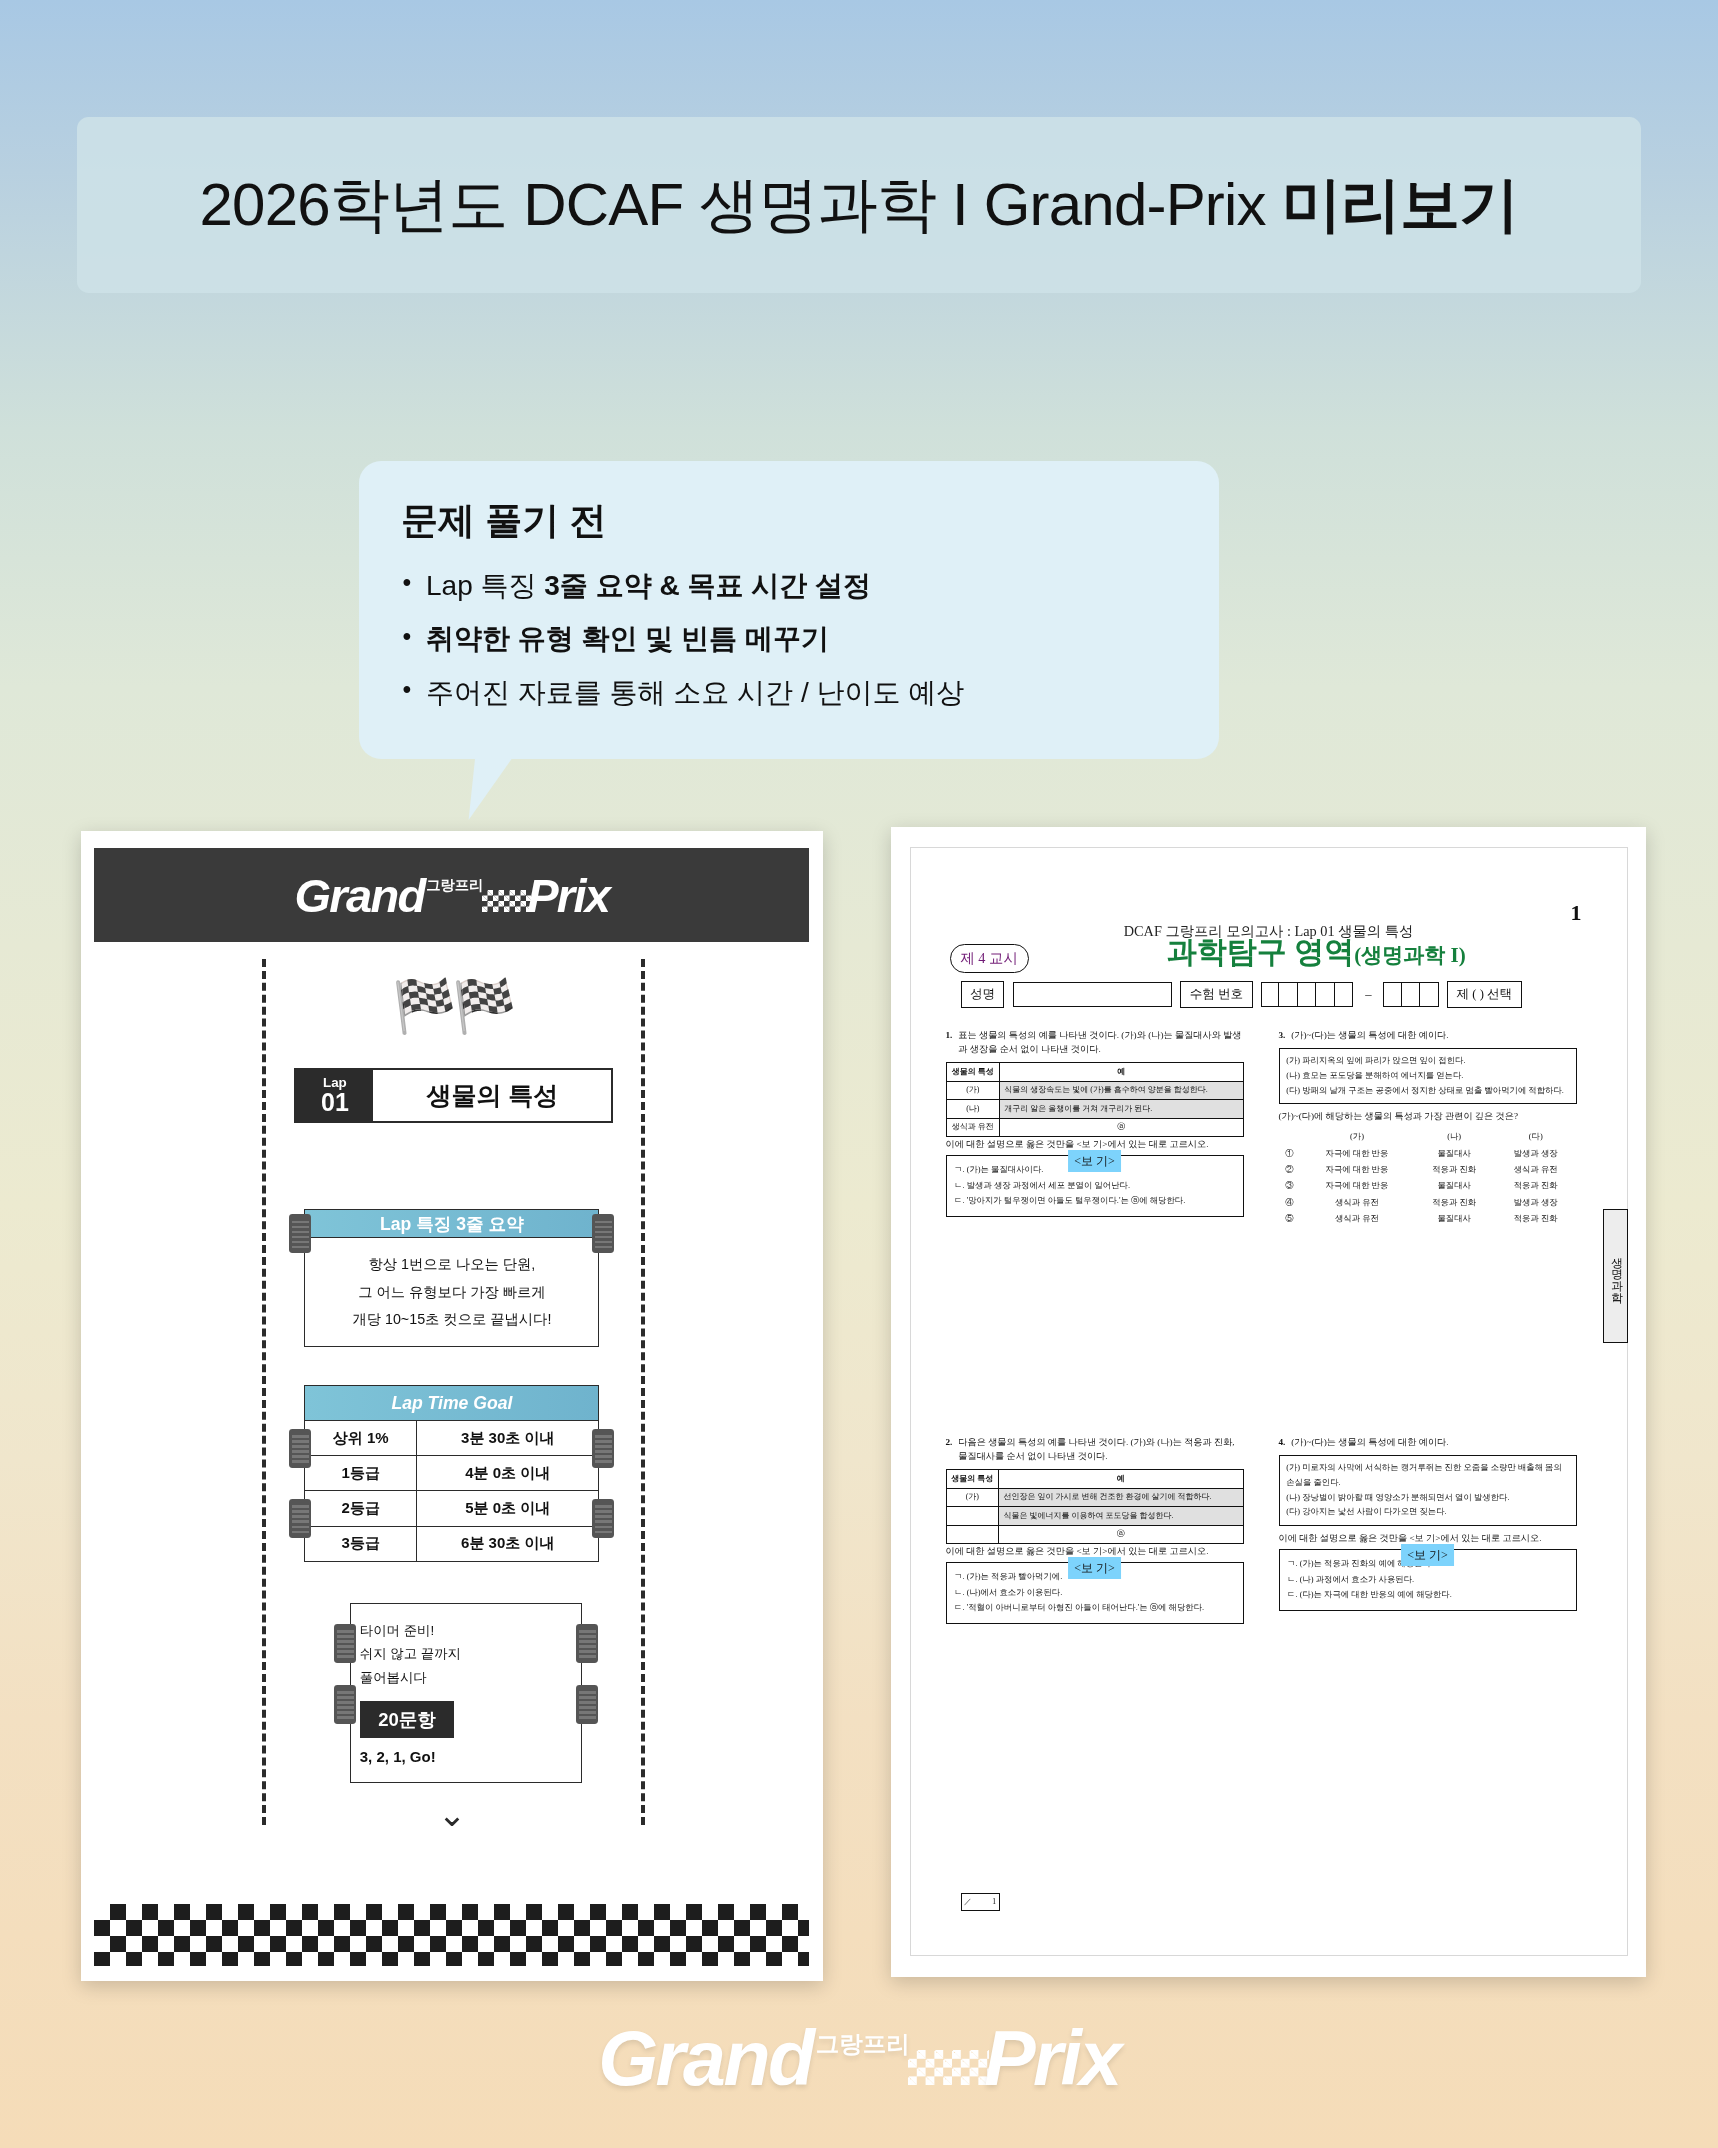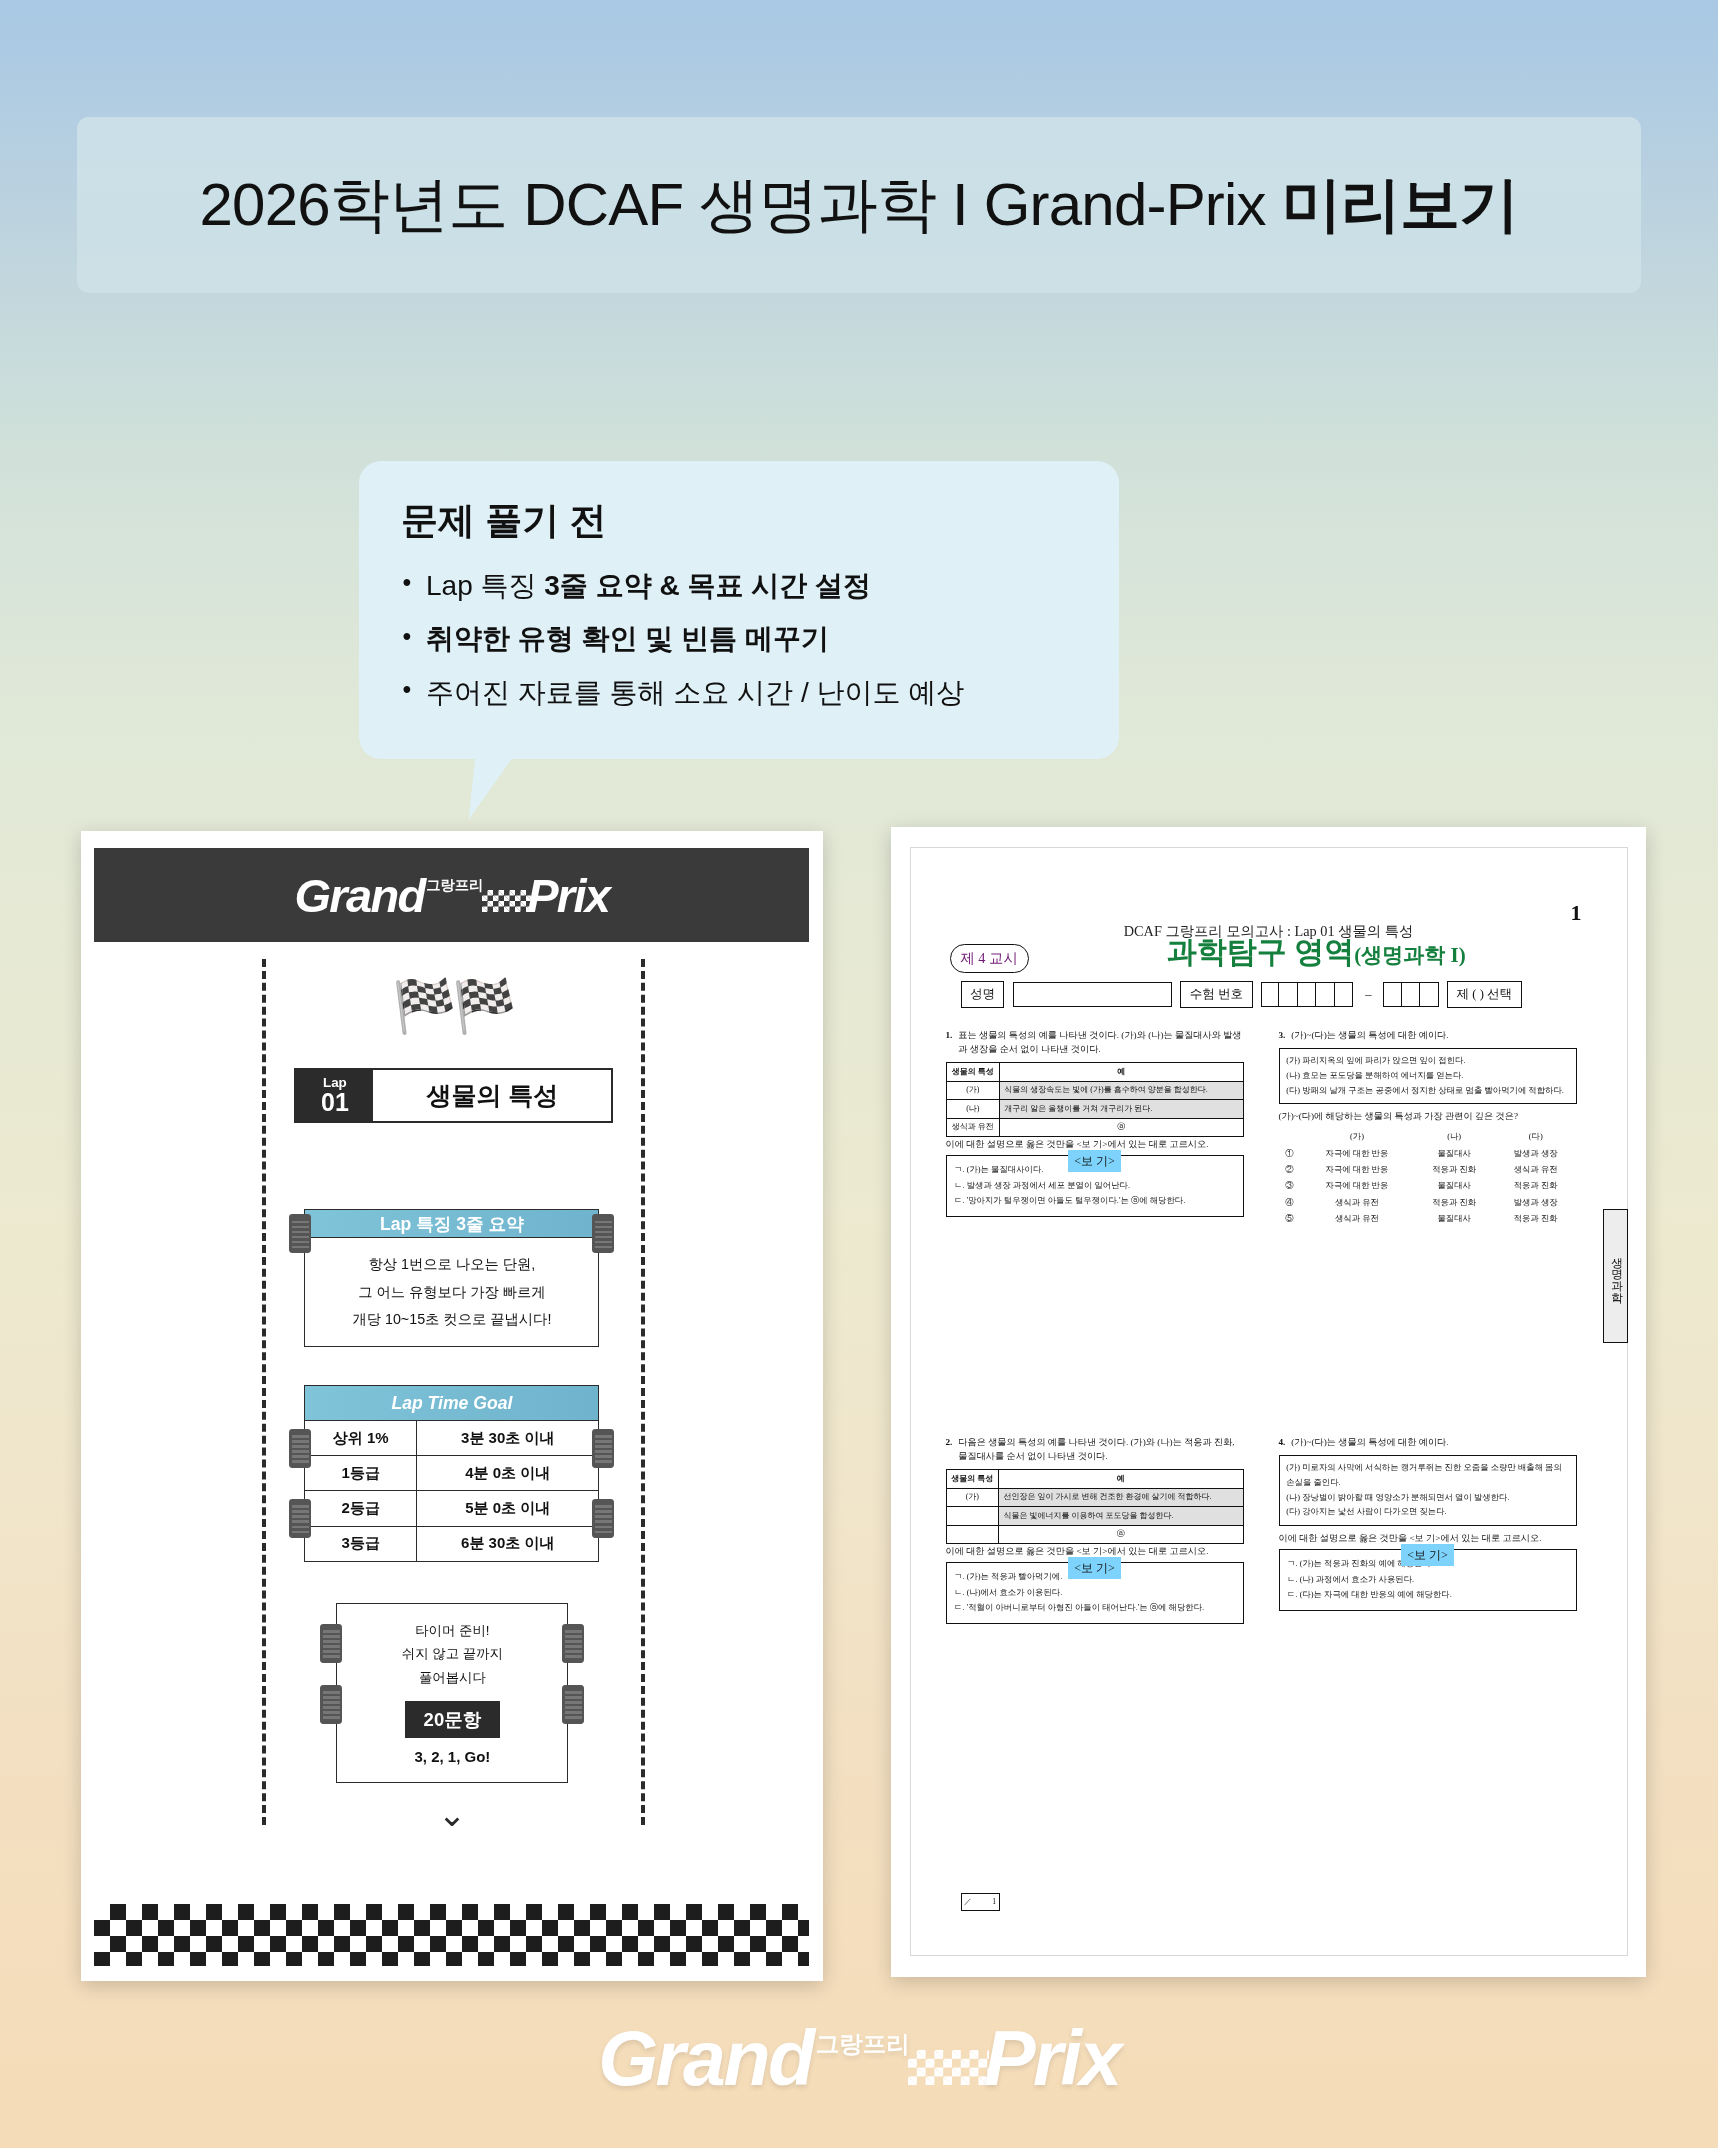--- a/index.html
+++ b/index.html
@@ -27,21 +27,21 @@
   .title-text {
     font-size: 60px; color: #111; letter-spacing: -0.8px;
     font-weight: 400; white-space: nowrap;
   }
   .title-text b { font-weight: 700; }
 
   
   .callout {
     position: absolute;
     left: 359px; top: 461px;
-    width: 760px; height: 298px;
+    width: 860px; height: 298px;
     background: #dff0f7;
     border-radius: 22px;
     padding: 35px 42px;
   }
   .callout-tail {
     position: absolute;
     left: 472px; top: 755px;
     width: 0; height: 0;
     border-left: 39px solid #dff0f7;
     border-bottom: 65px solid transparent;
@@ -150,23 +150,23 @@
     border: 1.7px solid #2b2b2b; border-bottom: none;
   }
   table.goal { width: 100%; border-collapse: collapse; background: #fff; }
   table.goal td {
     border: 1.7px solid #2b2b2b; font-size: 15px; font-weight: 700;
     text-align: center; padding: 7.6px 3.4px; color: #111;
   }
   table.goal td.c1 { width: 38%; }
 
   .box-ready {
-    position: absolute; left: 242px; top: 755px; width: 232px;
+    position: absolute; left: 256px; top: 755px; width: 232px;
     border: 1.7px solid #2b2b2b; background: #fff;
-    padding: 15px 8.4px 17px; text-align: center;
+    padding: 15px 8.4px 17px; 
   }
   .box-ready .ln { font-size: 13.4px; color: #111; line-height: 1.75; }
   .count-chip {
     display: inline-block; margin: 11.7px 0 10px;
     background: #2b2b2b; color: #fff; font-size: 18.5px; font-weight: 700;
     padding: 5.9px 18.5px;
   }
   .box-ready .go { font-size: 15px; font-weight: 700; color: #111; }
   .chev {
     position: absolute; left: 50%; top: 946px; transform: translateX(-50%);

